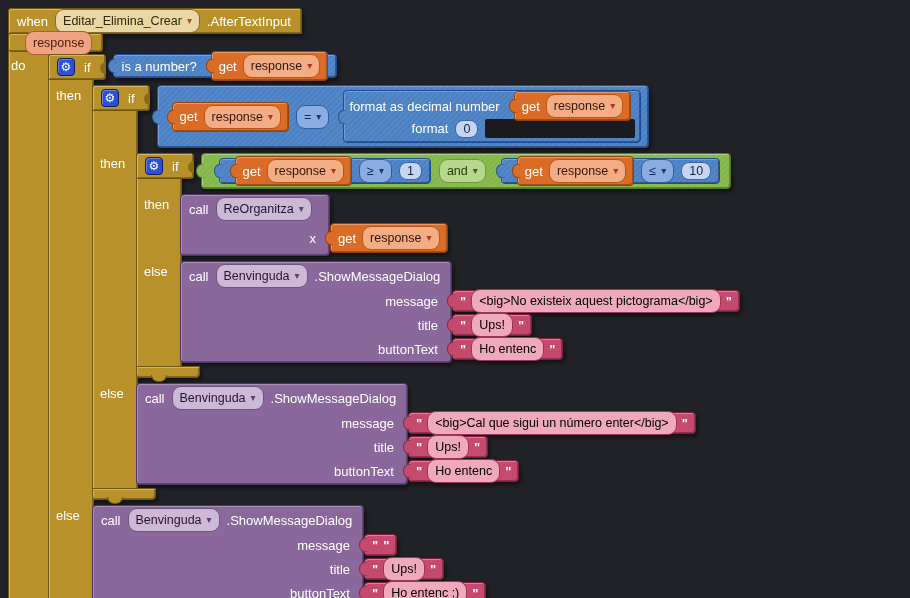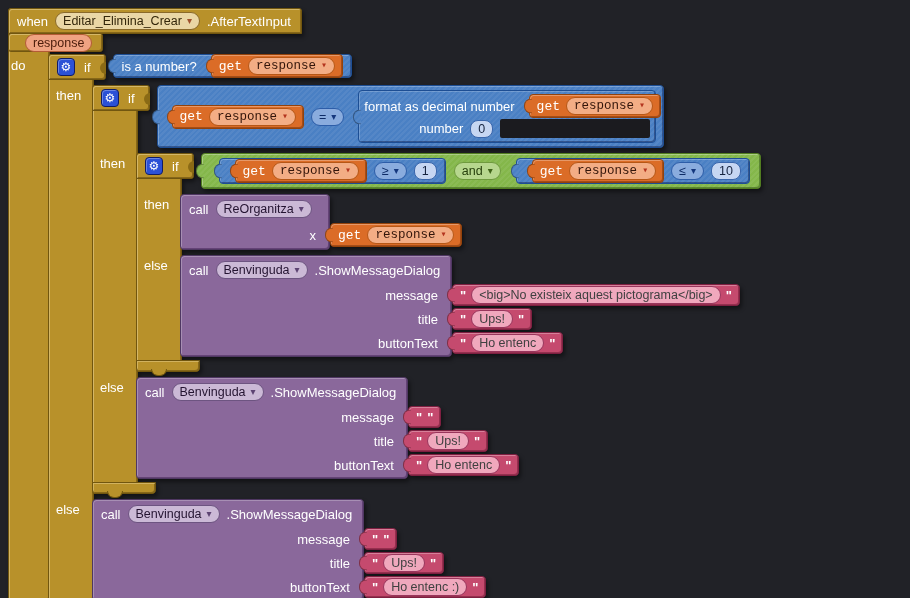--- a/index.html
+++ b/index.html
@@ -52,21 +52,21 @@
   .ghead{flex:none;display:flex;align-items:center;gap:9px;height:26px;padding:0 14px 0 8px;border-radius:3px 3px 3px 0;position:relative;}
   .ghead::after{content:"";position:absolute;right:-1px;top:7px;width:6px;height:12px;background:#8a6a15;border-radius:6px 0 0 6px;}
   .branch{display:flex;align-items:flex-start;margin-top:5px;}
   .blabel{flex:none;width:44px;padding:3px 0 0 8px;}
 
   .mut{flex:none;width:18px;height:18px;background:var(--mutator);border:1px solid #101C66;
     border-radius:4px;color:#fff;font-size:12px;line-height:16px;text-align:center;
     box-shadow:inset 1px 1px 0 rgba(255,255,255,.3);cursor:pointer;}
 
   
-  .chip{display:inline-flex;align-items:center;gap:5px;height:18px;padding:0 7px;border-radius:9px;font-size:12.5px;white-space:nowrap;}
+  .chip{display:inline-flex;align-items:center;gap:5px;height:24px;padding:0 7px;border-radius:9px;font-size:12.5px;white-space:nowrap;}
   .arr{font-size:10px;line-height:1;}
   .goldchip{background:var(--gold_light);border:1px solid #8A6A2A;color:#33260A;}
   .goldchip .arr{color:#A0522D;}
   .paramchip{background:var(--param_chip);border:1px solid #B35B36;color:#4B1D0C;}
   .bluedrop{background:var(--blue_chip);border:1px solid #2D5DA8;color:#0D2B66;}
   .bluedrop .arr{color:#15377d;}
   .greendrop{background:var(--green_chip);border:1px solid #6F9A3E;color:#263F0C;}
   .greendrop .arr{color:#3f6318;}
   .pchip{background:var(--purple_chip);border:1px solid #6D5481;color:#241431;}
   .pchip .arr{color:#5d4373;}
@@ -76,27 +76,27 @@
   
   .tex{background-image:repeating-linear-gradient(135deg,rgba(255,255,255,.06) 0 2px,rgba(0,0,0,0) 2px 4px);}
   .blue{background-color:var(--blue);border:1px solid #1D4E94;border-radius:4px;
     box-shadow:inset 1px 1px 0 rgba(255,255,255,.25), inset -1px -1px 0 rgba(0,0,40,.35);
     display:inline-flex;align-items:center;gap:7px;padding:3px 8px;white-space:nowrap;}
   .green{background-color:var(--green);border:1px solid #517D20;border-radius:4px;
     box-shadow:inset 1px 1px 0 rgba(255,255,255,.3), inset -1px -1px 0 rgba(10,40,0,.35);
     display:inline-flex;align-items:center;gap:8px;padding:4px 10px;white-space:nowrap;}
   .get{background-color:var(--orange);border:1px solid #93420B;border-radius:4px;
     box-shadow:inset 1px 1px 0 rgba(255,255,255,.3), inset -1px -1px 0 rgba(60,20,0,.35);
-    display:inline-flex;align-items:center;gap:6px;padding:2px 7px;white-space:nowrap;font-family:Liberation Mono, monospace;}
+    display:inline-flex;align-items:center;gap:6px;padding:2px 7px;white-space:nowrap;}
   .get .chip{background:var(--orange_chip);border:1px solid #B65716;color:#33150A;}
   .get .chip .arr{color:#b3341e;}
   .str{background-color:var(--crimson);border:1px solid #7E1F41;border-radius:4px;
     box-shadow:inset 1px 1px 0 rgba(255,255,255,.3), inset -1px -1px 0 rgba(60,0,20,.35);
     display:inline-flex;align-items:center;gap:5px;padding:2px 7px;white-space:nowrap;height:22px;}
-  .str .chip{background:var(--crimson_chip);border:1px solid #99355C;color:#404040;}
+  .str .chip{background:var(--crimson_chip);border:1px solid #99355C;color:#000000;}
   .q{font-weight:bold;}
 
   .plug{position:relative;margin-left:7px;}
   .plug::before{content:"";position:absolute;left:-6px;top:50%;transform:translateY(-50%);
     width:7px;height:13px;background:inherit;border:1px solid rgba(0,0,0,.35);border-right:none;border-radius:7px 0 0 7px;}
 
   
   .fmt{display:inline-block;background-color:var(--blue);border:1px solid #1D4E94;border-radius:4px;
     box-shadow:inset 1px 1px 0 rgba(255,255,255,.2), inset -1px -1px 0 rgba(0,0,40,.35);
     padding:3px 5px;width:298px;}
@@ -184,21 +184,21 @@
                     <span class="lbl">format as decimal number</span>
                     <span class="get plug">
                       <span>get</span>
                       <span class="chip">
                         <span>response</span>
                         <span class="arr">▾</span>
                       </span>
                     </span>
                   </span>
                   <span class="fmtrow r2">
-                    <span class="lbl">number</span>
+                    <span class="lbl">format</span>
                     <span class="numchip">0</span>
                     <span class="darkfill"></span>
                   </span>
                 </span>
               </div>
             </div>
 
             <div class="branch">
               <span class="blabel lbl">then</span>
 
@@ -317,20 +317,21 @@
                   <span class="chip pchip">
                     <span>Benvinguda</span>
                     <span class="arr">▾</span>
                   </span>
                   <span class="lbl">.ShowMessageDialog</span>
                 </div>
                 <div class="parg">
                   <span class="alabel lbl">message</span>
                   <span class="str plug">
                     <span class="q">"</span>
+                    <span class="chip">&lt;big&gt;Cal que sigui un número enter&lt;/big&gt;</span>
                     <span class="q">"</span>
                   </span>
                 </div>
                 <div class="parg">
                   <span class="alabel lbl">title</span>
                   <span class="str plug">
                     <span class="q">"</span>
                     <span class="chip">Ups!</span>
                     <span class="q">"</span>
                   </span>

